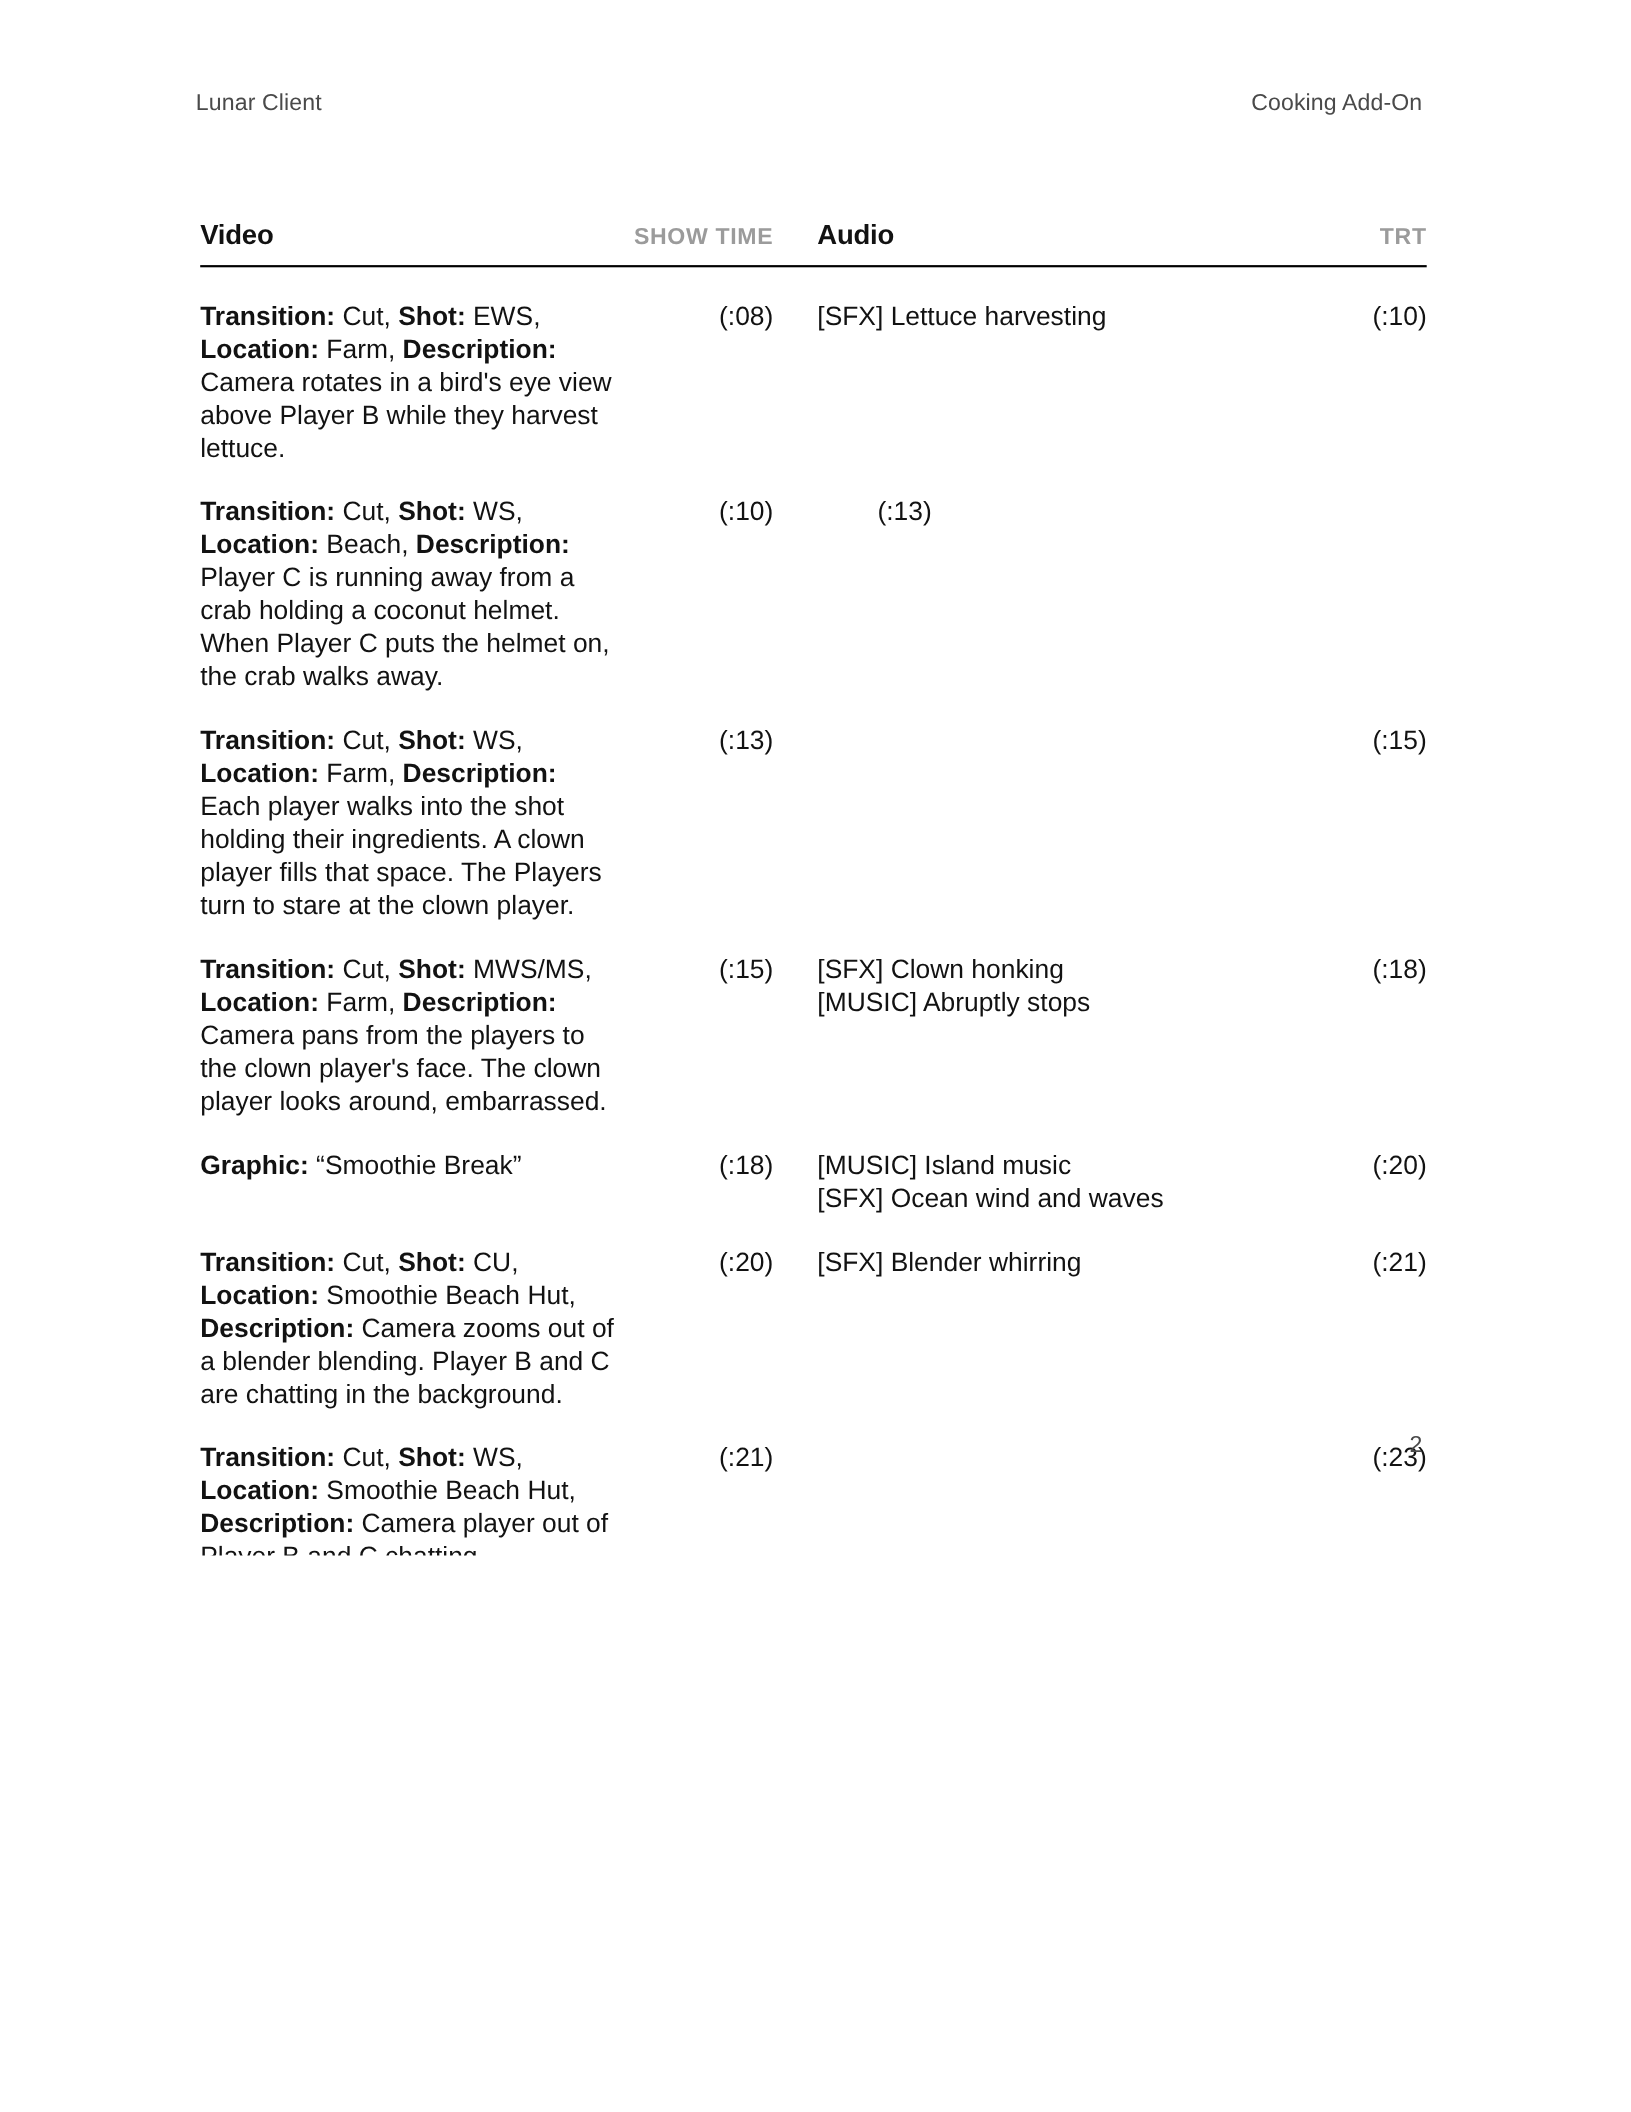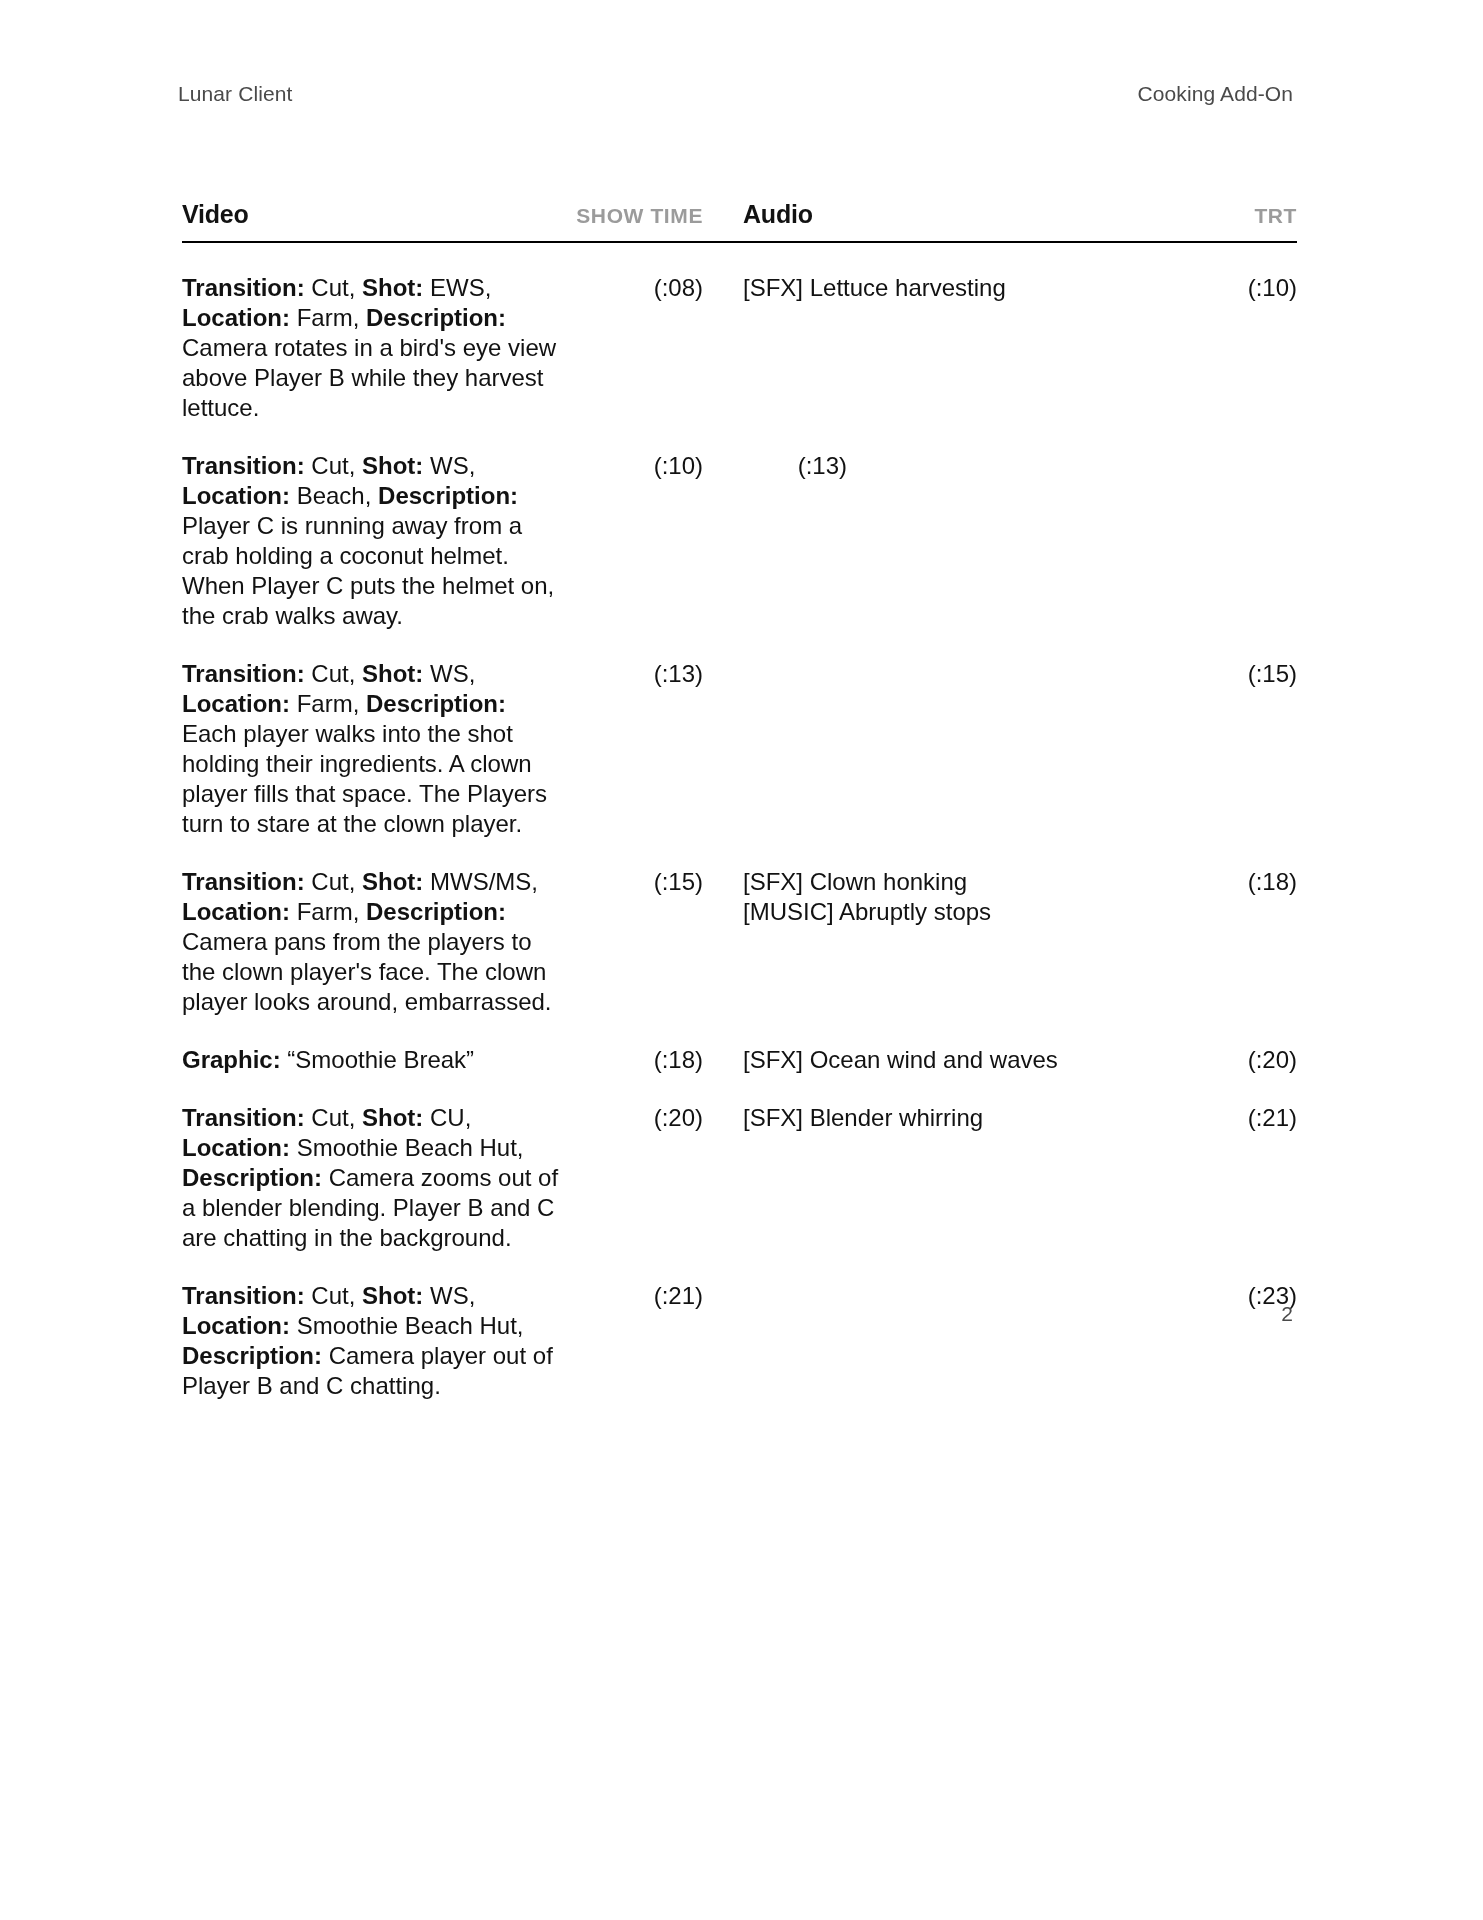--- a/index.html
+++ b/index.html
@@ -151,20 +151,21 @@
           <div class="cell audio-cell">
             <span class="audio-line">[SFX] Clown honking</span>
             <span class="audio-line">[MUSIC] Abruptly stops</span>
           </div>
           <div class="cell trt-cell">(:18)</div>
         </div>
         <div class="row">
           <div class="cell video-cell"><span class="lbl">Graphic:</span><span> “Smoothie Break”</span></div>
           <div class="cell time-cell">(:18)</div>
           <div class="cell audio-cell">
+            <span class="audio-line">[MUSIC] Island music</span>
             <span class="audio-line">[SFX] Ocean wind and waves</span>
           </div>
           <div class="cell trt-cell">(:20)</div>
         </div>
         <div class="row">
           <div class="cell video-cell"><span class="lbl">Transition:</span><span> Cut, </span><span class="lbl">Shot:</span><span> CU, </span><span class="lbl">Location:</span><span> Smoothie Beach Hut, </span><span class="lbl">Description:</span><span> Camera zooms out of a blender blending. Player B and C are chatting in the background.</span></div>
           <div class="cell time-cell">(:20)</div>
           <div class="cell audio-cell">
             <span class="audio-line">[SFX] Blender whirring</span>
           </div>

